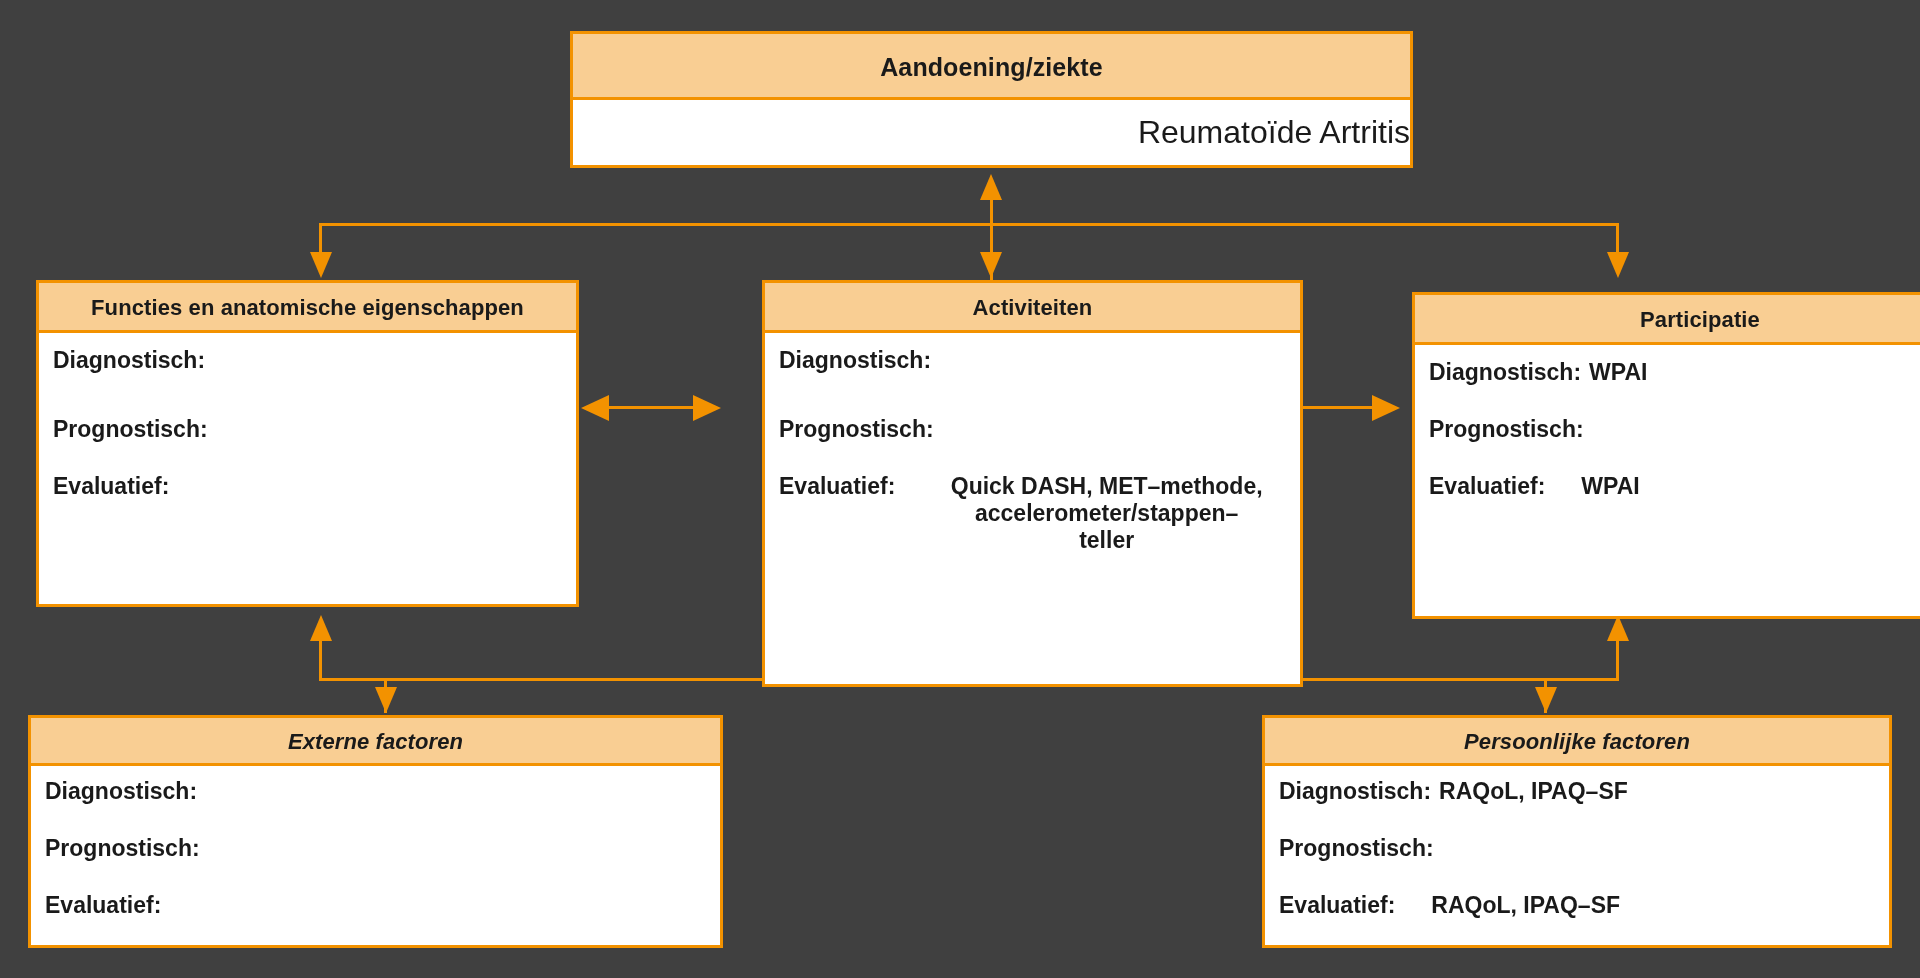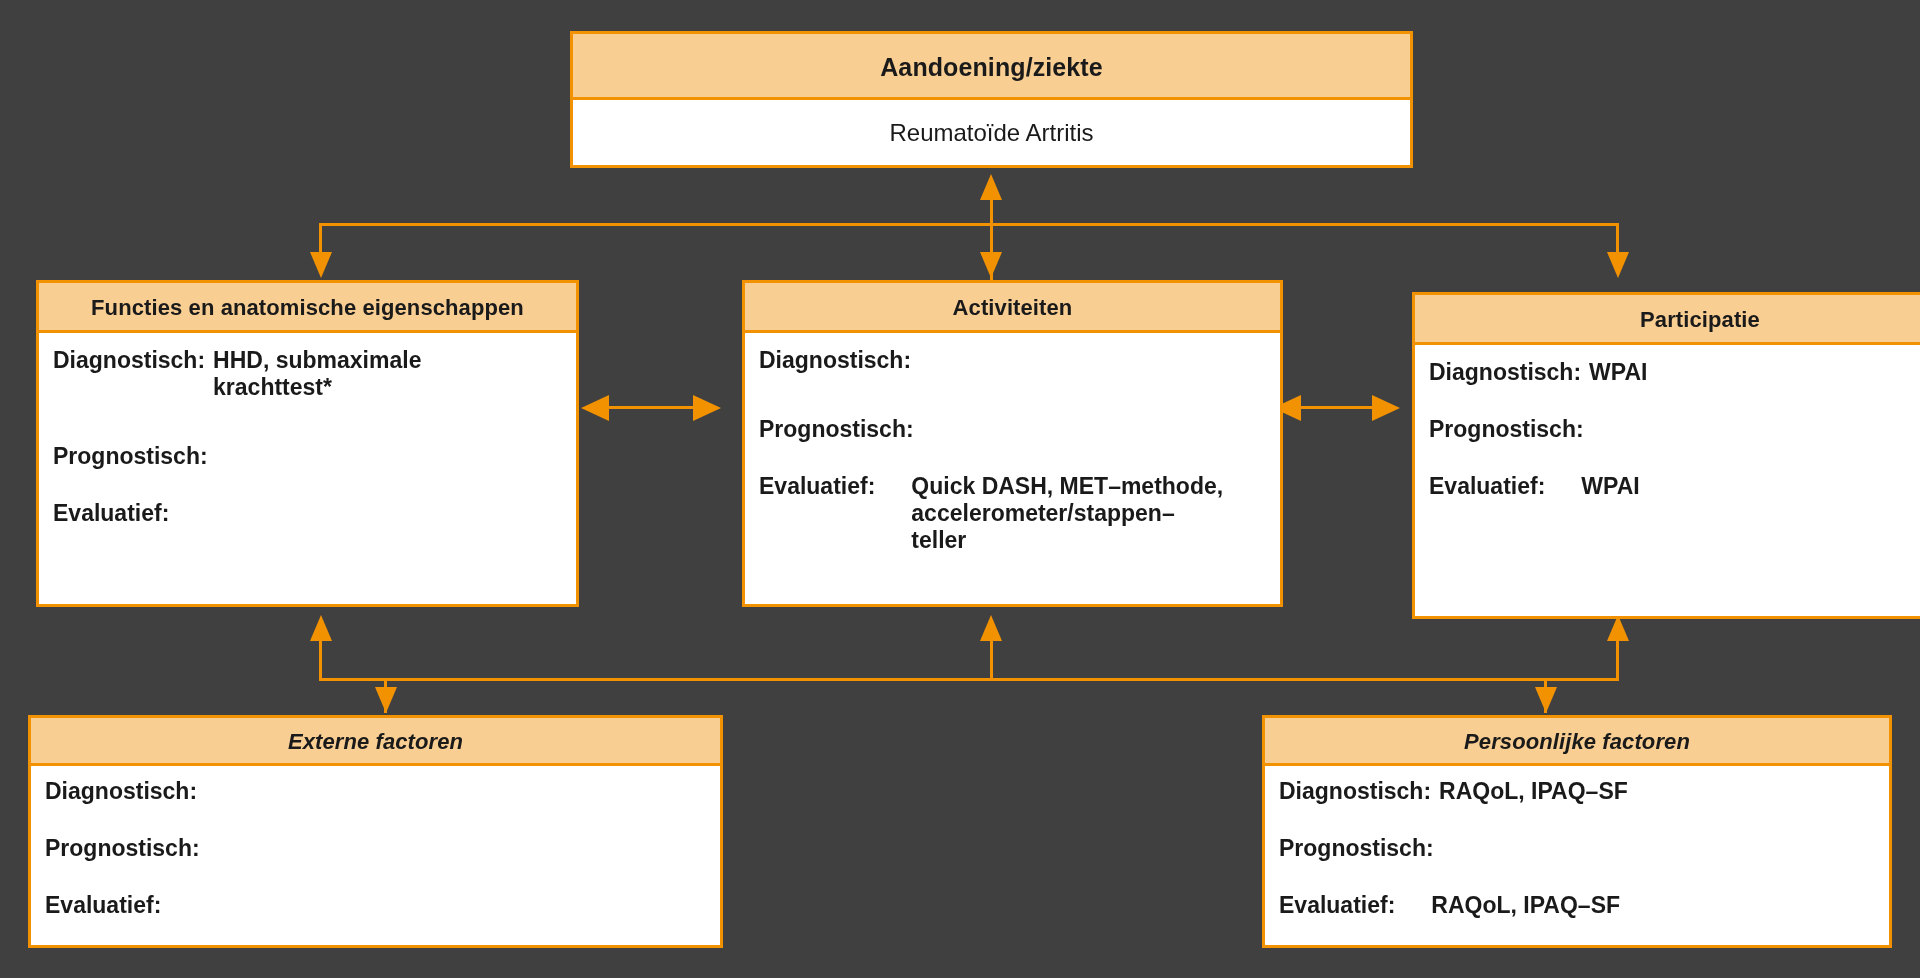--- a/index.html
+++ b/index.html
@@ -36,30 +36,30 @@
   .box-body {
     position: relative;
     box-sizing: border-box;
     background: #ffffff;
   }
 
   
   #box-condition { left: 570px; top: 31px; width: 843px; height: 137px; }
   #box-condition .box-header { height: 66px; line-height: 66px; font-size: 25px; }
   #box-condition .box-body {
-    height: 65px; line-height: 65px; text-align: center;
-    font-size: 24px; color: #1a1a1a; font-weight: normal;
+    height: 65px; line-height: 65px; text-align: right;
+    font-size: 32px; color: #1a1a1a; font-weight: normal;
   }
 
   
   .mid-box .box-header { height: 50px; line-height: 50px; font-size: 22px; }
   .mid-box .box-body { padding: 14px 0 0 0; height: calc(100% - 50px); }
 
   #box-functions    { left: 36px;  top: 280px; width: 543px; height: 327px; }
-  #box-activities   { left: 742px; top: 280px; width: 541px; height: 327px; }
+  #box-activities   { left: 762px; top: 280px; width: 541px; height: 407px; }
   #box-participation{ left: 1412px;top: 292px; width: 576px; height: 327px; }
 
   
   .bot-box .box-header { height: 48px; line-height: 48px; font-size: 22px; font-style: italic; }
   .bot-box .box-body { padding: 12px 0 0 0; height: calc(100% - 48px); }
 
   #box-external { left: 28px;   top: 715px; width: 695px; height: 233px; }
   #box-personal { left: 1262px; top: 715px; width: 630px; height: 233px; }
 
   
@@ -75,21 +75,21 @@
     font-weight: bold;
     white-space: nowrap;
     flex: 0 0 auto;
   }
   .row .value {
     font-weight: bold;
     white-space: pre-line;
     flex: 1 1 auto;
   }
   .row.gap-sm .value { margin-left: 8px; }
-  .row.gap-md .value { margin-left: 36px; }
+  .row.gap-md .value { margin-left: 18px; text-align: center; }
   .row.gap-lg .value { margin-left: 36px; }
   .row + .row { margin-top: 14px; }
   .row .value { line-height: 1.17; }
   .row .label { line-height: 1.17; }
 
   
   .line-v, .line-h {
     position: absolute;
     background: #F39200;
   }
@@ -163,22 +163,20 @@
   <div class="box" id="box-condition">
     <div class="box-header">Aandoening/ziekte</div>
     <div class="box-body">Reumatoïde Artritis</div>
   </div>
 
   <div class="box mid-box" id="box-functions">
     <div class="box-header">Functies en anatomische eigenschappen</div>
     <div class="box-body">
       <div class="row gap-sm">
         <span class="label">Diagnostisch:</span>
-        <span class="value">HHD, submaximale
-krachttest*</span>
       </div>
       <div class="row gap-sm" style="margin-top:42px;">
         <span class="label">Prognostisch:</span>
         <span class="value"></span>
       </div>
       <div class="row gap-lg" style="margin-top:30px;">
         <span class="label">Evaluatief:</span>
       </div>
     </div>
   </div>

